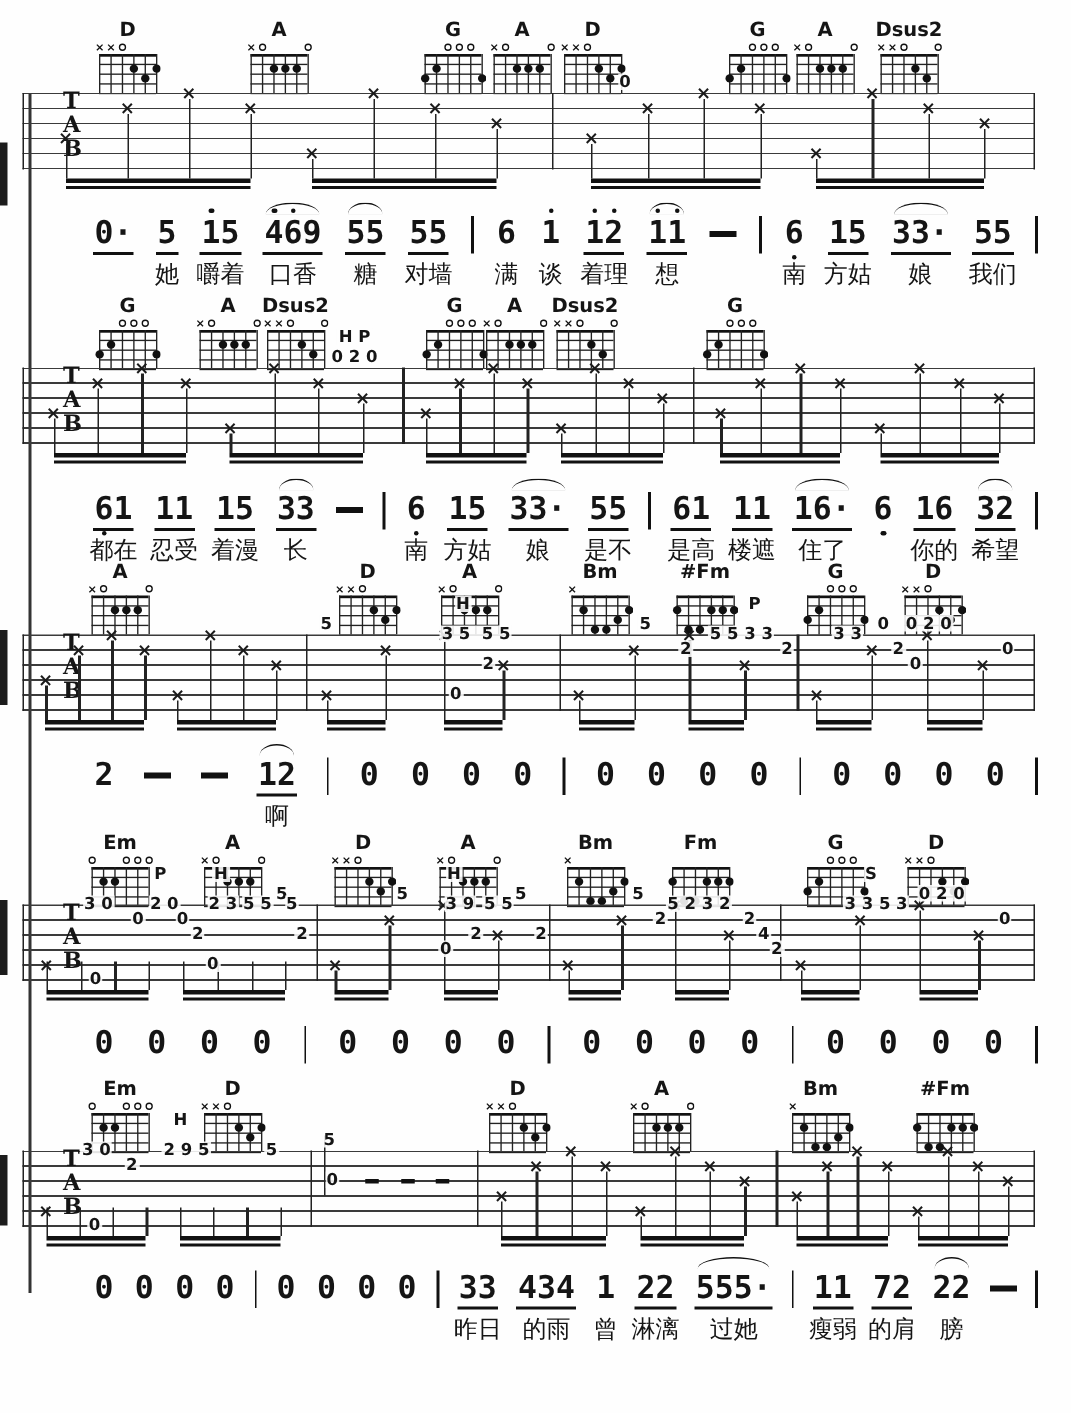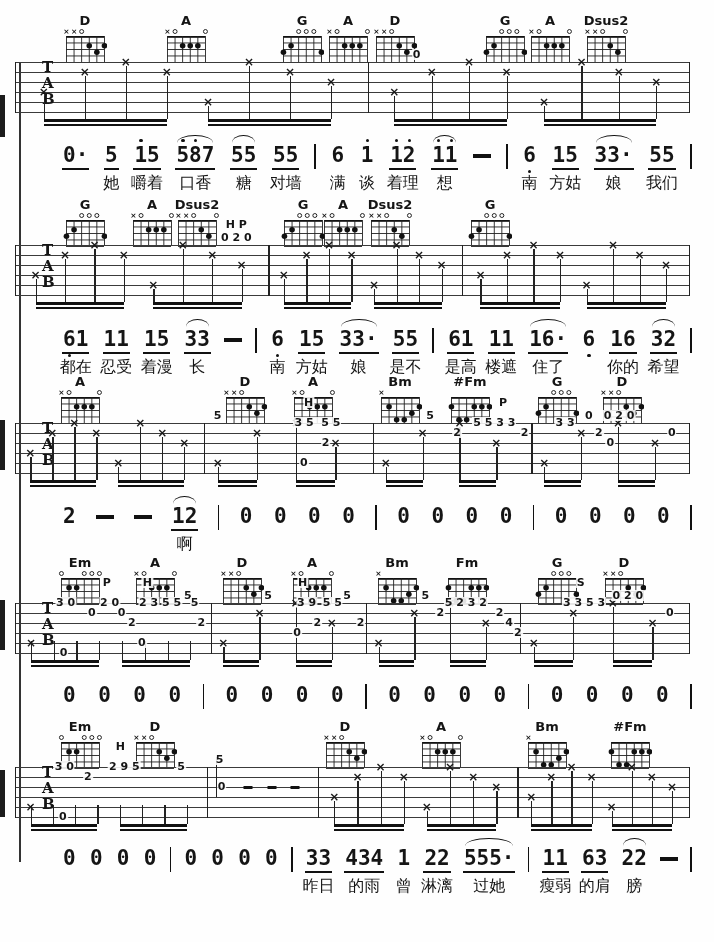--- a/index.html
+++ b/index.html
@@ -266,21 +266,21 @@
       <div class="beam" style="left: 379.232px; top: 57px; width: 112.317px;"></div>
       <div class="beam" style="left: 379.232px; top: 61.5px; width: 112.317px;"></div>
       <div class="beam" style="left: 528.988px; top: 57px; width: 112.317px;"></div>
       <div class="beam" style="left: 528.988px; top: 61.5px; width: 112.317px;"></div>
       <div class="ann" style="left: 401.625px; top: -13px;">0</div>
     </div>
     <div class="jprow" style="top: 143px;">
       <div class="jp u1"><div class="dg">0·</div></div>
       <div class="jp u1"><div class="dg">5</div><div class="ly">她</div></div>
       <div class="jp u1"><div class="dg">15</div><div class="hdot" style="left: 6px; top: -4px;"></div><div class="ly">嚼着</div></div>
-      <div class="jp u1"><div class="dg">587</div><div class="arc"></div><div class="hdot" style="left: 6px; top: -4px;"></div><div class="hdot" style="left: 18.6px; top: -4px;"></div><div class="ly">口香</div></div>
+      <div class="jp u1"><div class="dg">469</div><div class="arc"></div><div class="hdot" style="left: 6px; top: -4px;"></div><div class="hdot" style="left: 18.6px; top: -4px;"></div><div class="ly">口香</div></div>
       <div class="jp u1"><div class="dg">55</div><div class="arc"></div><div class="ly">糖</div></div>
       <div class="jp u1"><div class="dg">55</div><div class="ly">对墙</div></div>
       <div class="jbar"></div>
       <div class="jp"><div class="dg">6</div><div class="ly">满</div></div>
       <div class="jp"><div class="dg">1</div><div class="hdot" style="left: 6px; top: -4px;"></div><div class="ly">谈</div></div>
       <div class="jp u1"><div class="dg">12</div><div class="hdot" style="left: 6px; top: -4px;"></div><div class="hdot" style="left: 18.6px; top: -4px;"></div><div class="ly">着理</div></div>
       <div class="jp u1"><div class="dg">11</div><div class="arc"></div><div class="hdot" style="left: 6px; top: -4px;"></div><div class="hdot" style="left: 18.6px; top: -4px;"></div><div class="ly">想</div></div>
       <div class="jdash"></div>
       <div class="jbar"></div>
       <div class="jp"><div class="dg">6</div><div class="ldot" style="left: 6px; top: 27px;"></div><div class="ly">南</div></div>
@@ -1303,18 +1303,18 @@
       <div class="jp"><div class="dg">0</div></div>
       <div class="jp"><div class="dg">0</div></div>
       <div class="jbar"></div>
       <div class="jp u1"><div class="dg">33</div><div class="ly">昨日</div></div>
       <div class="jp u1"><div class="dg">434</div><div class="ly">的雨</div></div>
       <div class="jp"><div class="dg">1</div><div class="ly">曾</div></div>
       <div class="jp u1"><div class="dg">22</div><div class="ly">淋漓</div></div>
       <div class="jp u1"><div class="dg">555·</div><div class="arc"></div><div class="ly">过她</div></div>
       <div class="jbar"></div>
       <div class="jp u1"><div class="dg">11</div><div class="ly">瘦弱</div></div>
-      <div class="jp u1"><div class="dg">63</div><div class="ly">的肩</div></div>
+      <div class="jp u1"><div class="dg">72</div><div class="ly">的肩</div></div>
       <div class="jp"><div class="dg">22</div><div class="arc"></div><div class="ly">膀</div></div>
       <div class="jdash"></div>
       <div class="jbar"></div>
     </div>
   </div>
 
 </body></html>

